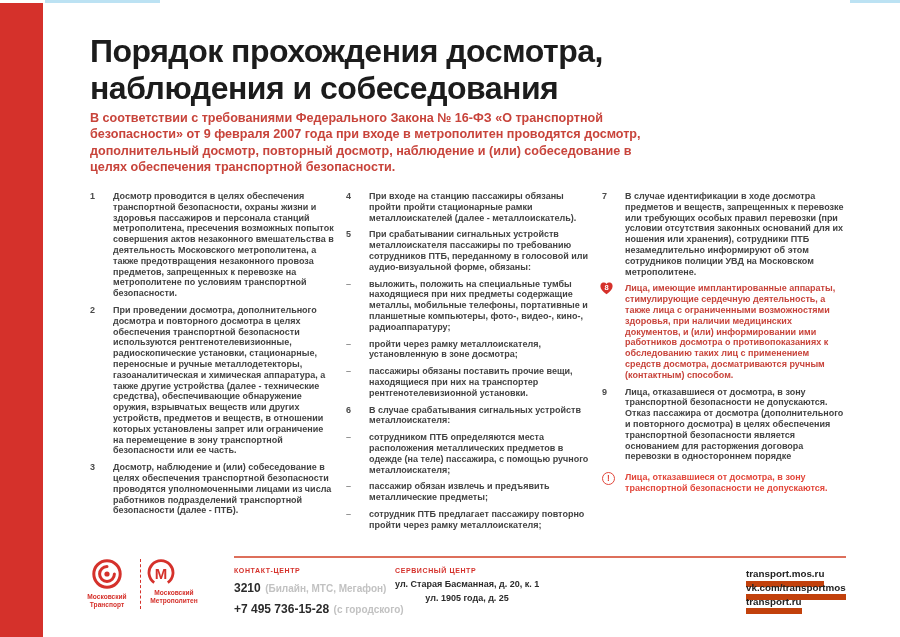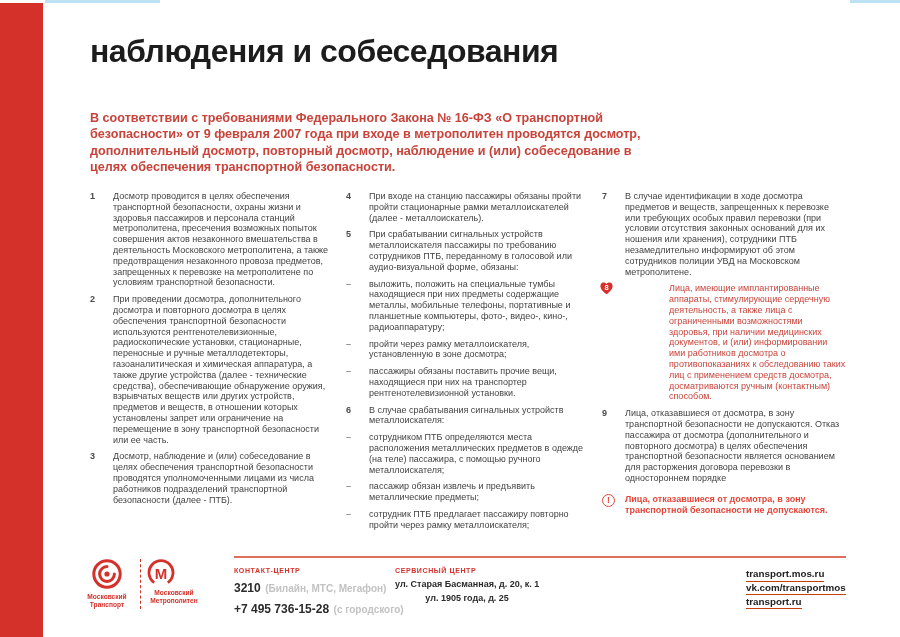--- a/index.html
+++ b/index.html
@@ -34,24 +34,24 @@
   .col{width:244px;flex:0 0 244px;display:flex;flex-direction:column;gap:6px;}
 
   .item{display:flex;align-items:flex-start;}
   .item .marker{
     flex:0 0 23px;width:23px;
     font-size:9px;line-height:10.8px;font-weight:bold;color:#4a4a4a;
     position:relative;
   }
   .item .txt{
     flex:1;
-    font-size:9px;line-height:10.8px;font-weight:400;
+    font-size:9px;line-height:10.8px;font-weight:700;
     color:#434343;
   }
-  .item .txt.red{color:#c8443b;margin-left:44px;}
+  .item .txt.red{color:#c8443b;}
   .item.bullet .marker{color:#8c8c8c;font-weight:bold;}
 
   .heart-marker{position:relative;display:inline-block;width:16px;height:14px;left:-3px;top:-2px;}
   .heart-marker svg{display:block;}
   .heart-marker .heart-num{
     position:absolute;left:0;top:2.5px;width:15px;text-align:center;
     color:#ffffff;font-size:7.5px;font-weight:bold;line-height:8px;
   }
 
   .warning{display:flex;align-items:flex-start;margin-top:4px;}
@@ -88,32 +88,33 @@
   .contact .line{margin-bottom:3px;}
   .contact .big{font-size:12px;font-weight:bold;color:#2b2b2b;}
   .contact .note{font-size:10px;font-weight:bold;color:#c2c2c2;}
   .service{left:395px;top:567px;}
   .service .addr{font-size:9px;line-height:13.5px;font-weight:bold;color:#2b2b2b;text-align:center;}
 
   .links{position:absolute;left:746px;top:565px;width:100px;}
   .links .link{
     display:inline-block;
     font-size:9.8px;line-height:12px;font-weight:bold;color:#222222;
-    border-bottom:1px solid #c2410c;margin-bottom:2px;padding-bottom:0.5px;
+    border-bottom:6px solid #c2410c;margin-bottom:2px;padding-bottom:0.5px;
   }
   .links .link-row{line-height:13.8px;height:13.8px;}
 </style>
 </head>
 <body>
 
 <div class="top-edge left"></div>
 <div class="top-edge right"></div>
 <div class="red-strip"></div>
 
 <div class="title">
+  <div>Порядок прохождения досмотра,</div>
   <div>наблюдения и собеседования</div>
 </div>
 
 <div class="intro">В соответствии с требованиями Федерального Закона № 16-ФЗ «О транспортной безопасности» от 9 февраля 2007 года при входе в метрополитен проводятся досмотр, дополнительный досмотр, повторный досмотр, наблюдение и (или) собеседование в целях обеспечения транспортной безопасности.</div>
 
 <div class="columns">
   <div class="col" id="col0">
       <div class="item">
         <span class="marker">1</span>
         <div class="txt">Досмотр проводится в целях обеспечения транспортной безопасности, охраны жизни и здоровья пассажиров и персонала станций метрополитена, пресечения возможных попыток совершения актов незаконного вмешательства в деятельность Московского метрополитена, а также предотвращения незаконного провоза предметов, запрещенных к перевозке на метрополитене по условиям транспортной безопасности.</div>

